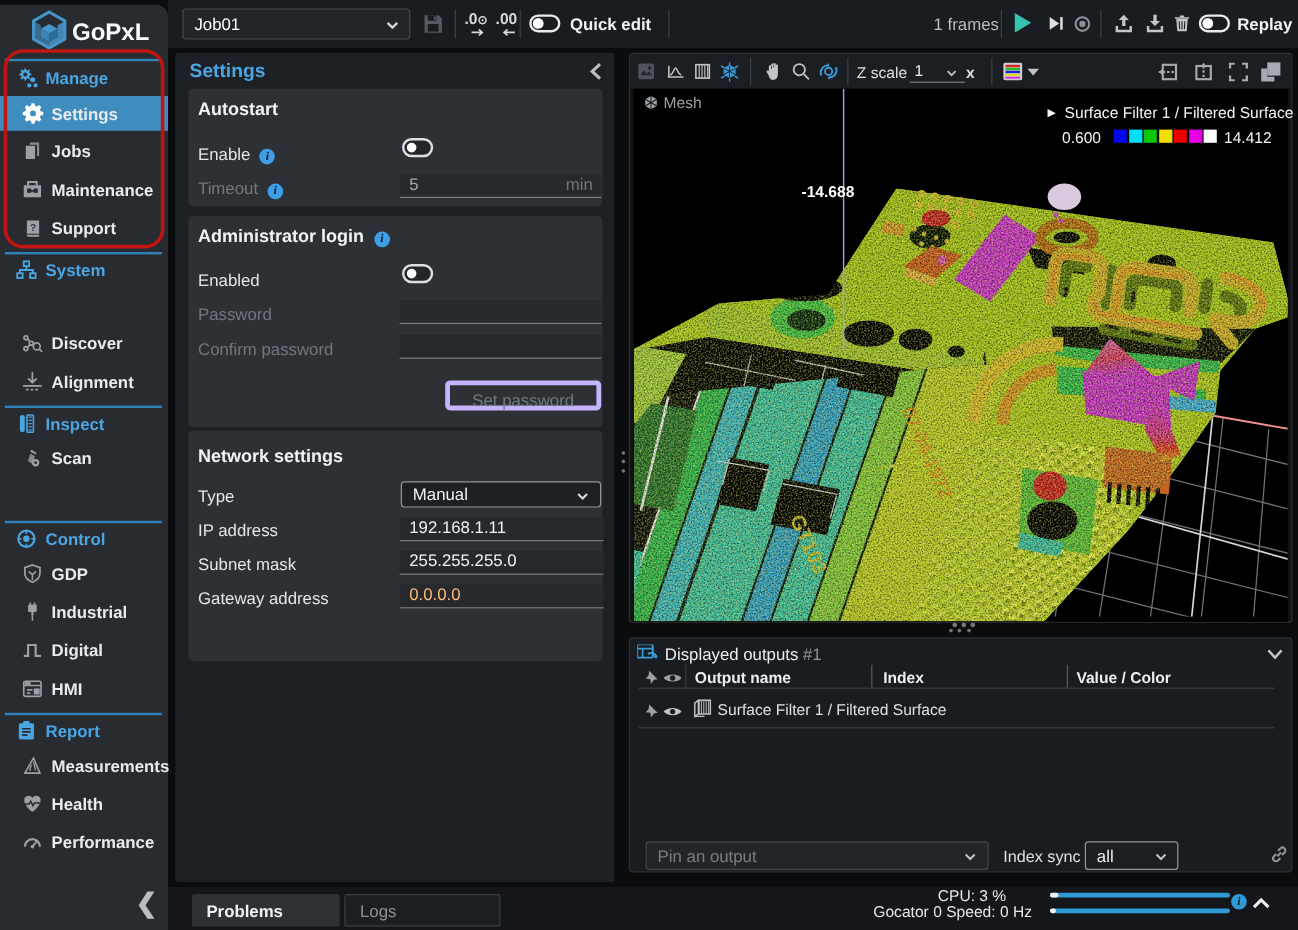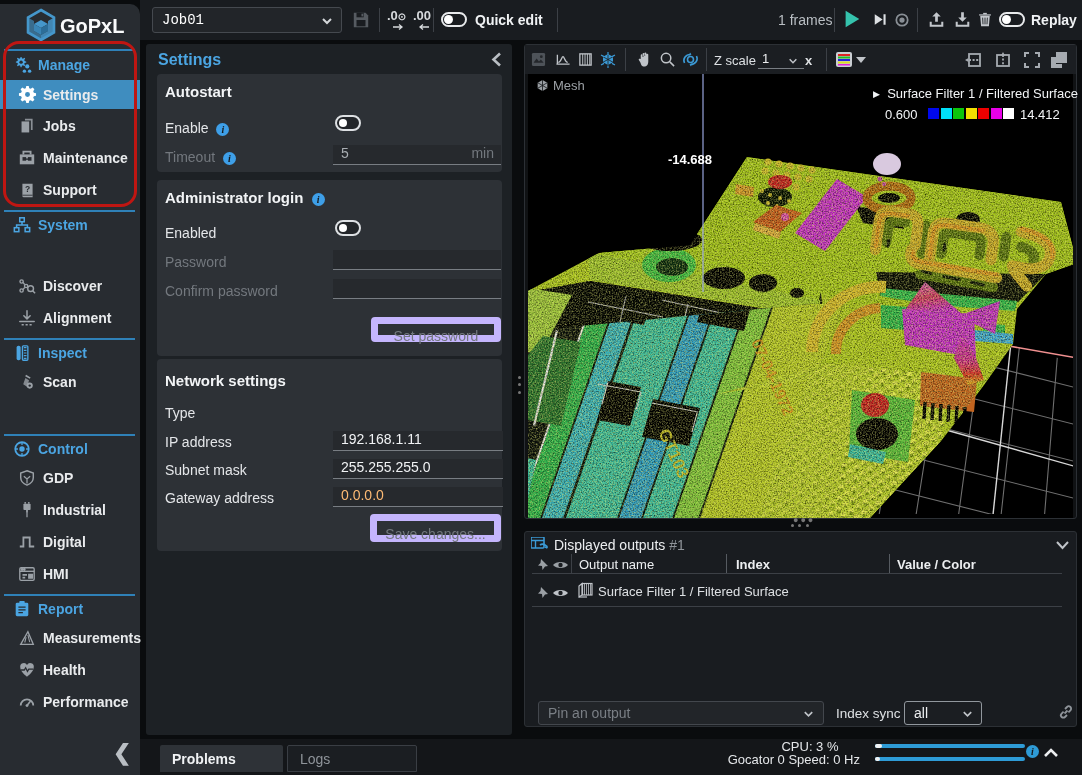--- a/index.html
+++ b/index.html
@@ -14,35 +14,35 @@
 .navitem .ic { width:20px; height:20px; margin-left:17px; margin-right:6px; flex:none; display:flex; align-items:center; justify-content:center; }
 .navsec { position:absolute; left:0; width:140px; height:29px; display:flex; align-items:center; color:#4ba5e2; font-size:14px; font-weight:bold; }
 .navsec .ic { width:22px; height:22px; margin-left:11px; margin-right:5px; flex:none; display:flex; align-items:center; justify-content:center; }
 .navsel { background:#3f8dbf; }
 .bluesep { position:absolute; left:4px; width:131px; height:2px; background:#2f81b8; }
 #redbox { position:absolute; left:3px; top:37px; width:134px; height:166px; border:3px solid #bf1612; border-radius:16px; }
 #collapse { position:absolute; left:113px; top:736px; color:#b9bec3; font-size:22px; font-weight:bold; }
 
 
 #topbar { left:140px; top:0; width:942px; height:40px; background:#191c20; color:#dfe2e5; }
-#jobsel { position:absolute; left:12px; top:7px; width:190px; height:26px; background:#222529; border:1px solid #45494f; border-radius:3px; color:#fff; font-size:14px; display:flex; align-items:center; padding-left:9px;font-family:Liberation Mono, monospace; }
+#jobsel { position:absolute; left:12px; top:7px; width:190px; height:26px; background:#222529; border:1px solid #45494f; border-radius:3px; color:#fff; font-size:14px; display:flex; align-items:center; padding-left:9px; }
 .tbsep { position:absolute; top:8px; width:1px; height:24px; background:#3c4046; }
 .toggle { width:26px; height:15px; border:2px solid #e8eaec; border-radius:9px; position:relative; }
 .toggle::after { content:""; position:absolute; left:1px; top:1px; width:9px; height:9px; border-radius:50%; background:#fff; }
 .tlabel { font-weight:bold; font-size:14px; color:#f0f2f4; }
 
 
 #spanel { left:146px; top:44px; width:366px; height:691px; background:#1d2125; border-radius:3px; }
 #spanel h1 { color:#4ba5e2; font-size:16px; font-weight:bold; position:absolute; left:12px; top:7px; }
 .card { position:absolute; left:11px; width:345px; background:#2d3136; border-radius:4px; }
 .card h2 { color:#f2f4f6; font-size:15px; font-weight:bold; position:absolute; left:8px; top:9px; }
 .flabel { position:absolute; left:8px; font-size:14px; color:#e4e6e9; }
 .flabel.dis { color:#73787e; }
 .finput { position:absolute; left:177px; width:168px; height:20px; background:#26292d; border-bottom:1px solid #787d83; color:#9ba0a5; font-size:14px; padding-left:8px; }
-.ibtn { position:absolute; border:7px solid #c4b5fd; border-radius:4px; color:#73787e; font-size:14px; text-align:center; }
+.ibtn { position:absolute; border:4px solid #c4b5fd; border-radius:4px; color:#73787e; font-size:14px; text-align:center; }
 .info { display:inline-block; width:13px; height:13px; border-radius:50%; background:#3e9fe8; color:#16191c; font-size:10px; font-weight:bold; text-align:center; line-height:13px; font-family:"Liberation Serif",serif; font-style:italic; }
 .togg2 { position:absolute; left:185px; width:26px; height:16px; border:2px solid #dde0e3; border-radius:9px; background:#222529; }
 .togg2::after { content:""; position:absolute; left:2px; top:2px; width:8px; height:8px; border-radius:50%; background:#fff; }
 
 
 #viewer { left:524px; top:44px; width:553px; height:475px; background:#101214; border:1px solid #2c3035; border-radius:3px; }
 #vtoolbar { position:absolute; left:0; top:0; width:551px; height:29px; background:#1b1e22;text-decoration:underline; }
 #vcanvas { position:absolute; left:3px; top:29px; width:545px; height:444px; background:#000; }
 
 
@@ -288,27 +288,29 @@
       <div class="togg2" style="left:178px;top:40px"></div>
       <div class="flabel dis" style="top:74px">Password</div>
       <div class="finput" style="left:176px;top:70px;width:168px"></div>
       <div class="flabel dis" style="top:103px">Confirm password</div>
       <div class="finput" style="left:176px;top:99px;width:168px"></div>
       <div class="ibtn" style="left:214px;top:137px;width:130px;height:25px;line-height:24px">Set password</div>
     </div>
     <div class="card" style="top:315px;height:192px">
       <h2 style="top:13px">Network settings</h2>
       <div class="flabel" style="top:46px">Type</div>
+      <div style="position:absolute;left:177px;top:42px;width:167px;height:22px;border:1px solid #91979d;border-radius:3px;background:#1d2125;color:#f0f2f4;font-size:14px;line-height:21px;padding-left:9px">Manual<svg style="position:absolute;right:8px;top:5px" width="13" height="13" viewBox="0 0 14 14" fill="none" stroke="#d4d7da" stroke-width="2">
+            <path d="M3 5l4 4 4-4"></path>
+          </svg></div>
       <div class="flabel" style="top:75px">IP address</div>
       <div class="finput" style="left:176px;top:72px;width:170px;color:#f0f2f4">192.168.1.11</div>
       <div class="flabel" style="top:103px">Subnet mask</div>
       <div class="finput" style="left:176px;top:100px;width:170px;color:#f0f2f4">255.255.255.0</div>
       <div class="flabel" style="top:131px">Gateway address</div>
       <div class="finput" style="left:176px;top:128px;width:170px;color:#fdba74">0.0.0.0</div>
-      <div class="ibtn" style="left:213px;top:155px;width:131px;height:28px;line-height:27px">Save changes...</div>
     </div>
   </div>
   <div class="abs" id="viewer">
     <div id="vtoolbar">
       <svg style="position:absolute;left:6px;top:7px" width="15" height="15" viewBox="0 0 16 16" fill="#4e5359">
           <rect x="1" y="1" width="14" height="14" rx="1.5"></rect>
           <path d="M3 11l3-4 2.5 3 2-2 3 3.5H3z" fill="#24272b"></path>
           <circle cx="11" cy="5" r="1.5" fill="#24272b"></circle>
         </svg>
       <svg style="position:absolute;left:30px;top:7px" width="16" height="15" viewBox="0 0 16 16" fill="none" stroke="#c0c4c9" stroke-width="1.4">
@@ -627,21 +629,21 @@
         <path d="M2 3l5.5 6L13 3"></path>
       </svg>
     <svg style="position:absolute;left:12px;top:26px" width="12" height="13" viewBox="0 0 12 13" fill="#9ba0a5">
         <path d="M4 1l7 7-3 .5L5.5 12 5 8 1 7.5 3.5 5z"></path>
       </svg>
     <svg style="position:absolute;left:28px;top:28px" width="15" height="10" viewBox="0 0 15 10">
         <path d="M0 5C3 1 12 1 15 5 12 9 3 9 0 5z" fill="#9ba0a5"></path>
         <circle cx="7.5" cy="5" r="2.2" fill="#191c20"></circle>
       </svg>
     <div style="position:absolute;left:46px;top:22px;width:1px;height:19px;background:#3c4046"></div>
-    <div style="position:absolute;left:54px;top:25px;font-size:13px;font-weight:normal;color:#eceef0">Output name</div>
+    <div style="position:absolute;left:54px;top:25px;font-size:13px;font-weight:bold;color:#eceef0">Output name</div>
     <div style="position:absolute;left:201px;top:22px;width:1px;height:19px;background:#565b61"></div>
     <div style="position:absolute;left:211px;top:25px;font-size:13px;font-weight:bold;color:#eceef0">Index</div>
     <div style="position:absolute;left:364px;top:22px;width:1px;height:19px;background:#565b61"></div>
     <div style="position:absolute;left:372px;top:25px;font-size:13px;font-weight:bold;color:#eceef0">Value / Color</div>
     <div style="position:absolute;left:7px;top:41px;width:530px;height:1px;background:#3c4046"></div>
     <svg style="position:absolute;left:12px;top:54px" width="12" height="13" viewBox="0 0 12 13" fill="#9ba0a5">
         <path d="M4 1l7 7-3 .5L5.5 12 5 8 1 7.5 3.5 5z"></path>
       </svg>
     <svg style="position:absolute;left:28px;top:56px" width="15" height="10" viewBox="0 0 15 10">
         <path d="M0 5C3 1 12 1 15 5 12 9 3 9 0 5z" fill="#c0c4c9"></path>

